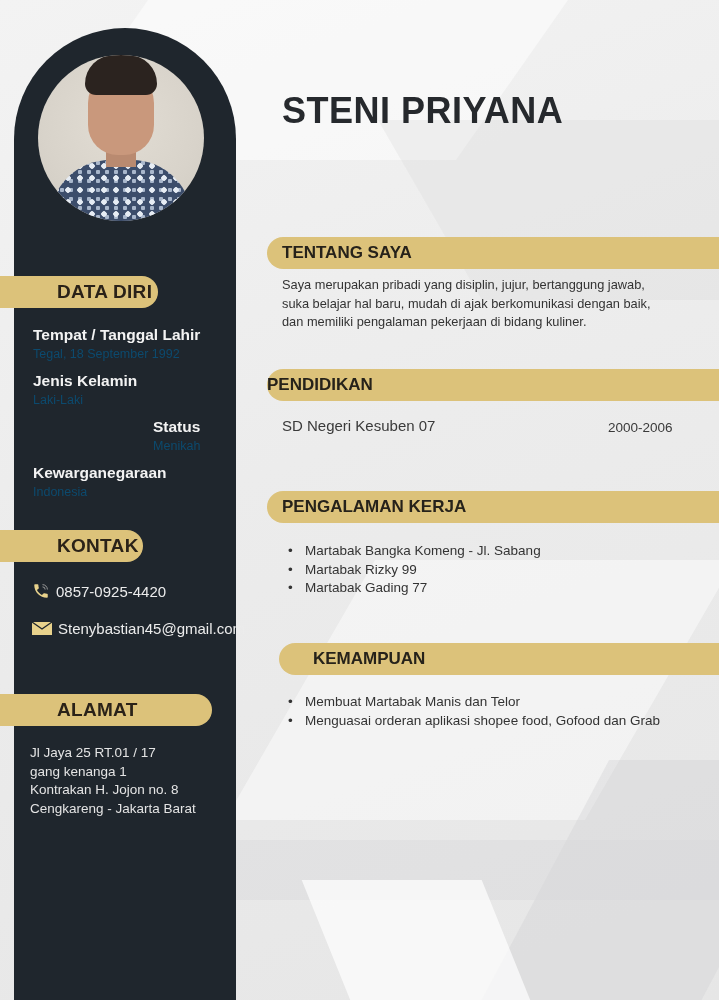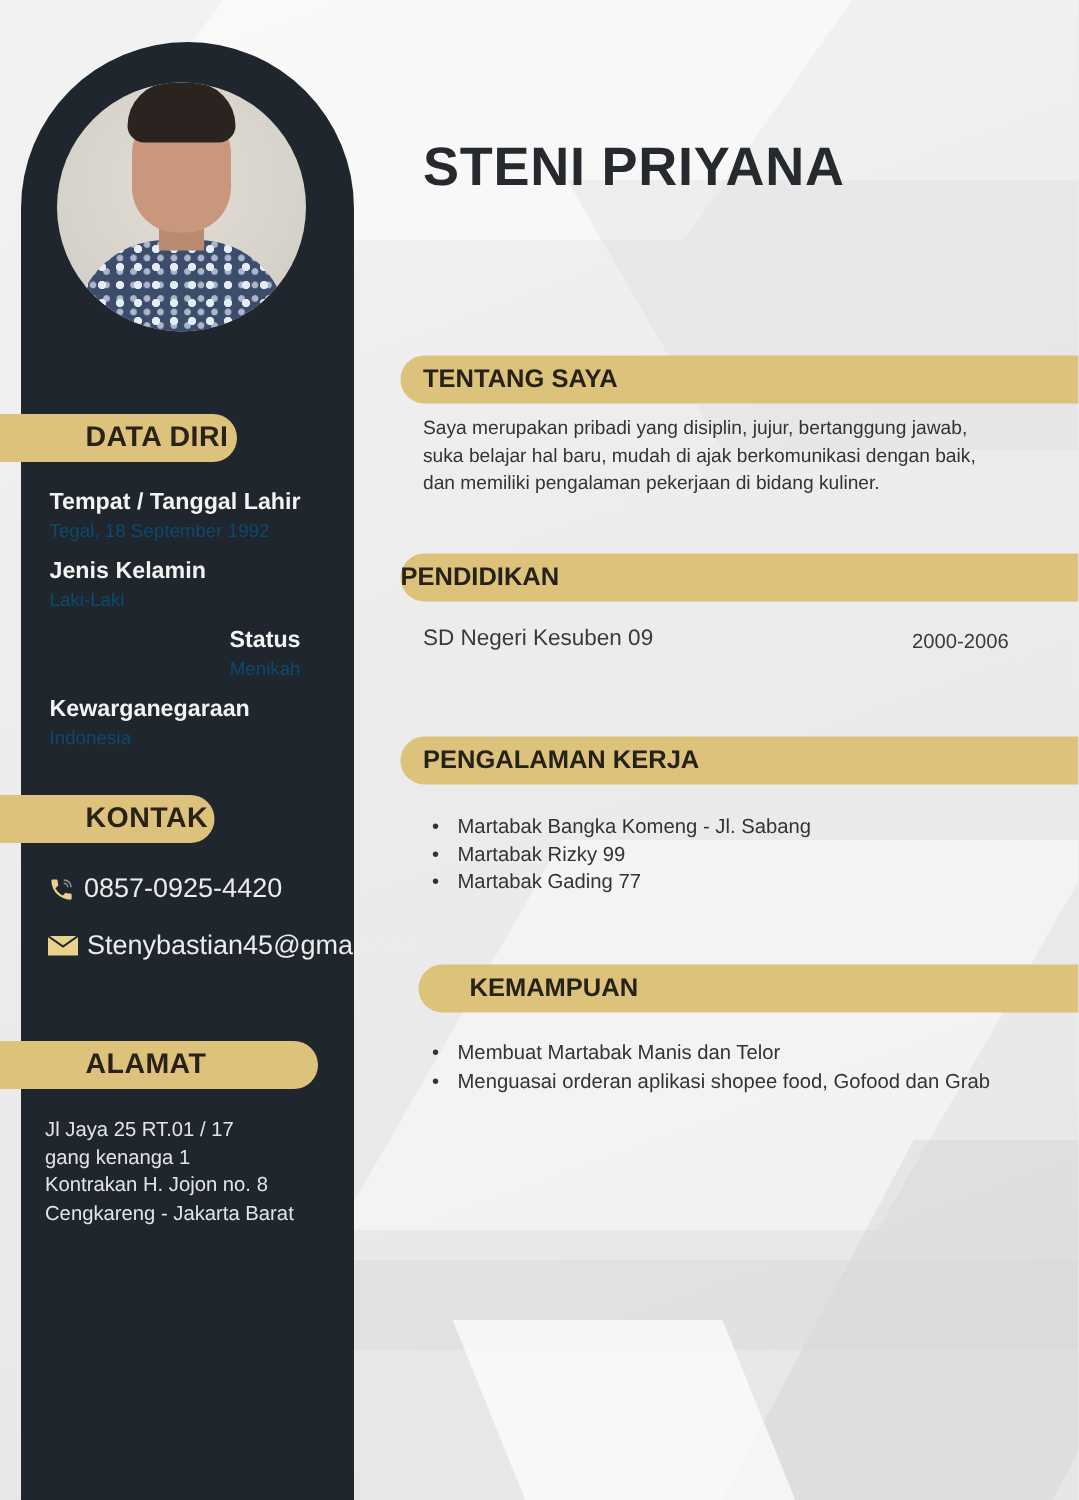--- a/index.html
+++ b/index.html
@@ -51,21 +51,21 @@
     display: flex; align-items: center;
     font-family: "Liberation Sans", sans-serif; font-weight: bold;
     font-size: 19px; color: #2a2218; letter-spacing: 0.3px;
   }
   .pill span { display: block; }
 
   .side-text { position: absolute; left: 33px; color: #f0f0f0; font-family: "Liberation Sans", sans-serif; }
   .label { font-weight: bold; font-size: 15.5px; color: #f3f3f3; line-height: 20px; }
   .value { font-size: 12.5px; color: #0c4a6e; line-height: 18px; }
 
-  .contact { position: absolute; left: 32px; display: flex; align-items: center; gap: 6px; color: #ececec; font-family: "Liberation Sans", sans-serif; font-size: 18px; }
+  .contact { position: absolute; left: 32px; display: flex; align-items: center; gap: 6px; color: #ececec; font-family: "Liberation Sans", sans-serif; font-size: 15px; }
   .contact svg { display: block; }
 
   .address { position: absolute; left: 30px; top: 744px; font-family: "Liberation Sans", sans-serif; font-size: 13.5px; line-height: 18.5px; color: #e4e4e4; }
 
   .name {
     position: absolute; left: 282px; top: 90px;
     font-family: "Liberation Sans", sans-serif; font-weight: bold;
     font-size: 36px; letter-spacing: 0.5px; color: #26292d;
   }
 
@@ -167,21 +167,21 @@
 </div>
 <div class="main-text para">
   <div>Saya merupakan pribadi yang disiplin, jujur, bertanggung jawab,</div>
   <div>suka belajar hal baru, mudah di ajak berkomunikasi dengan baik,</div>
   <div>dan memiliki pengalaman pekerjaan di bidang kuliner.</div>
 </div>
 
 <div class="bar" style="top:369px; left:267px;">
   <span style="">PENDIDIKAN</span>
 </div>
-<div class="main-text edu">SD Negeri Kesuben 09</div>
+<div class="main-text edu">SD Negeri Kesuben 07</div>
 <div class="main-text edu-year">2000-2006</div>
 
 <div class="bar" style="top:491px; left:267px;">
   <span style="padding-left:15px;">PENGALAMAN KERJA</span>
 </div>
 <ul class="bullets" style="left:288px; top:542px;">
   <li>Martabak Bangka Komeng - Jl. Sabang</li>
   <li>Martabak Rizky 99</li>
   <li>Martabak Gading 77</li>
 </ul>

